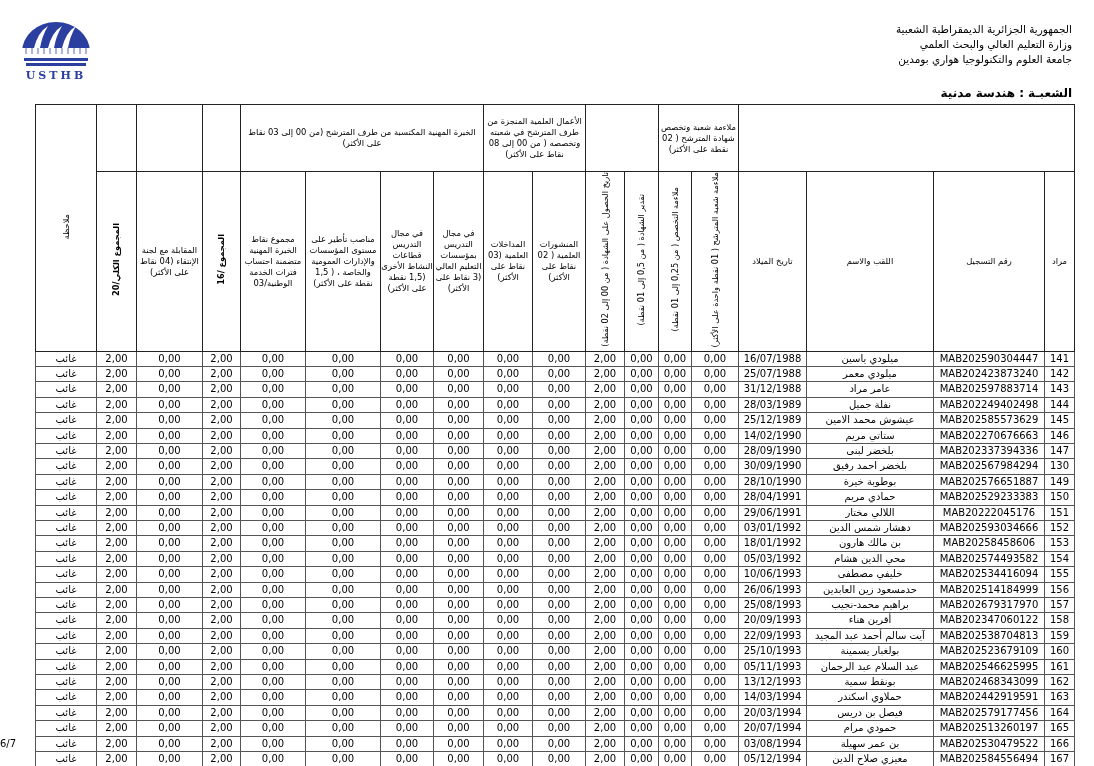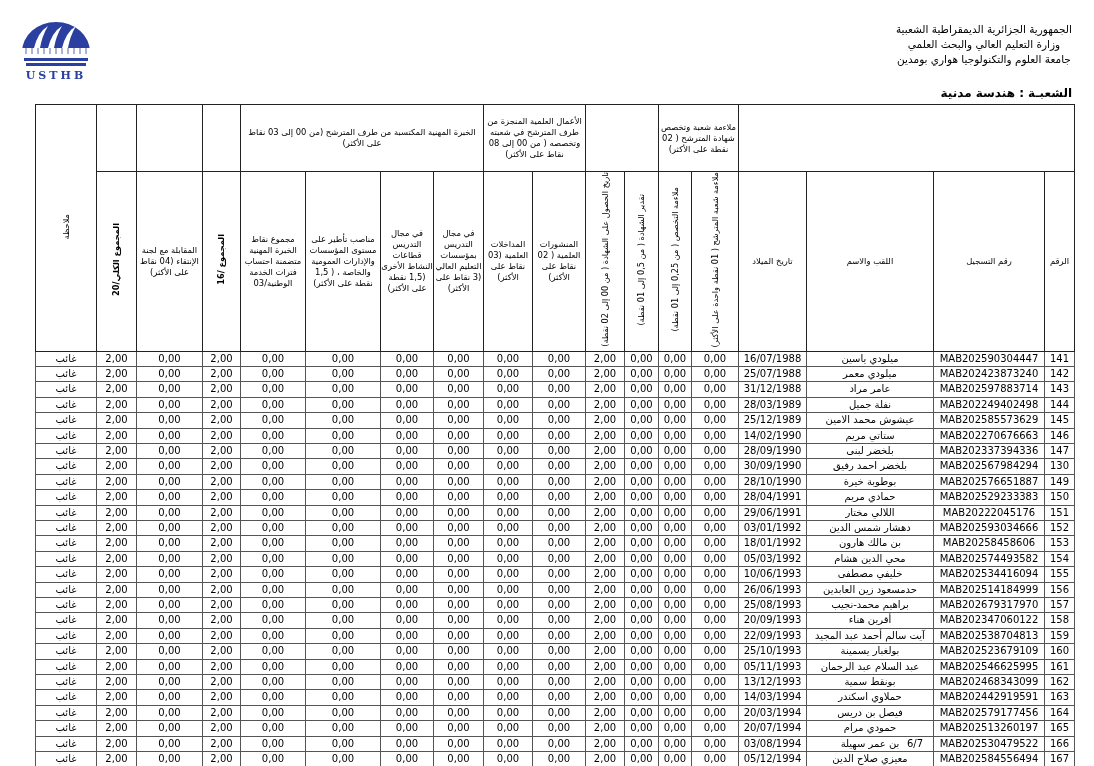--- a/index.html
+++ b/index.html
@@ -1,32 +1,32 @@
 <!DOCTYPE html>
 <html><head>
 <meta charset="utf-8">
 <style>
   html, body { margin:0; padding:0; background:#ffffff; }
   body { width:1094px; height:766px; position:relative; overflow:hidden; font-family:"DejaVu Sans", sans-serif; color:#000; }
-  .hdr-text { position:absolute; right:22px; top:22px; text-align:center; direction:rtl; font-size:10.5px; line-height:15px;margin-left:38px; }
+  .hdr-text { position:absolute; right:22px; top:22px; text-align:right; direction:rtl; font-size:10.5px; line-height:15px;margin-left:38px; }
   .branch { position:absolute; right:22px; top:86px; direction:rtl; font-size:12px; font-weight:bold; }
   .logo { position:absolute; left:16px; top:18px; width:80px; height:64px; }
   table.grid { position:absolute; left:35px; top:104px; border-collapse:collapse; table-layout:fixed; direction:ltr; }
   table.grid td, table.grid th { border:1px solid #555; padding:0; font-weight:normal; overflow:hidden; }
   table.grid th { font-size:8.4px; line-height:11px; text-align:center; vertical-align:middle; direction:rtl; }
   .vert { writing-mode:vertical-rl; transform:rotate(180deg); display:inline-block; text-align:center; font-size:8.2px; line-height:10.5px; }
   table.grid td { font-size:10px; height:14.4px; line-height:14.4px; text-align:center; white-space:nowrap; }
   td.bold { font-weight:bold; }
   td.name { text-align:right; direction:rtl; padding-right:2px; }
   td.reg { text-align:left; padding-left:1px; }
   td.num { text-align:right; padding-right:3px;margin-left:20px; }
   td.date { text-align:left; padding-left:2px; }
   td.remark { font-weight:bold; direction:rtl; font-size:9.5px; }
   .thick { border-width:1.5px !important; border-color:#222 !important; }
-  .footer { position:absolute; left:0; width:912px; top:738px; text-align:right; font-size:10px;margin-left:11px; }
+  .footer { position:absolute; left:0; width:912px; top:738px; text-align:left; font-size:10px; }
 </style>
 </head>
 <body>
 
 <div class="hdr-text">
   <div>الجمهورية الجزائرية الديمقراطية الشعبية</div>
   <div>وزارة التعليم العالي والبحث العلمي</div>
   <div>جامعة العلوم والتكنولوجيا هواري بومدين</div>
 </div>
 <div class="branch">الشعبـة : هندسة مدنية</div>
@@ -100,21 +100,21 @@
       <th class="thick">في مجال التدريس بمؤسسات التعليم العالي (3 نقاط على الأكثر)</th>
       <th class="thick">المداخلات العلمية (03 نقاط على الأكثر)</th>
       <th class="thick">المنشورات العلمية ( 02 نقاط على الأكثر)</th>
       <th class="thick"><span class="vert">تاريخ الحصول على الشهادة ( من 00 إلى 02 نقطة)</span></th>
       <th class="thick"><span class="vert">تقدير الشهادة ( من 0,5 إلى 01 نقطة)</span></th>
       <th class="thick"><span class="vert">ملاءمة التخصص ( من 0,25 إلى 01 نقطة)</span></th>
       <th class="thick"><span class="vert">ملاءمة شعبة المترشح ( 01 نقطة واحدة على الأكثر)</span></th>
       <th class="thick">تاريخ الميلاد</th>
       <th class="thick">اللقب والاسم</th>
       <th class="thick">رقم التسجيل</th>
-      <th class="thick">الرقم</th>
+      <th class="thick">مراد</th>
     </tr>
   </thead>
   <tbody id="rows">
       <tr>
         <td class="remark">غائب</td>
         <td class="bold">2,00</td>
         <td class="bold">0,00</td>
         <td class="bold">2,00</td>
         <td>0,00</td>
         <td>0,00</td>

